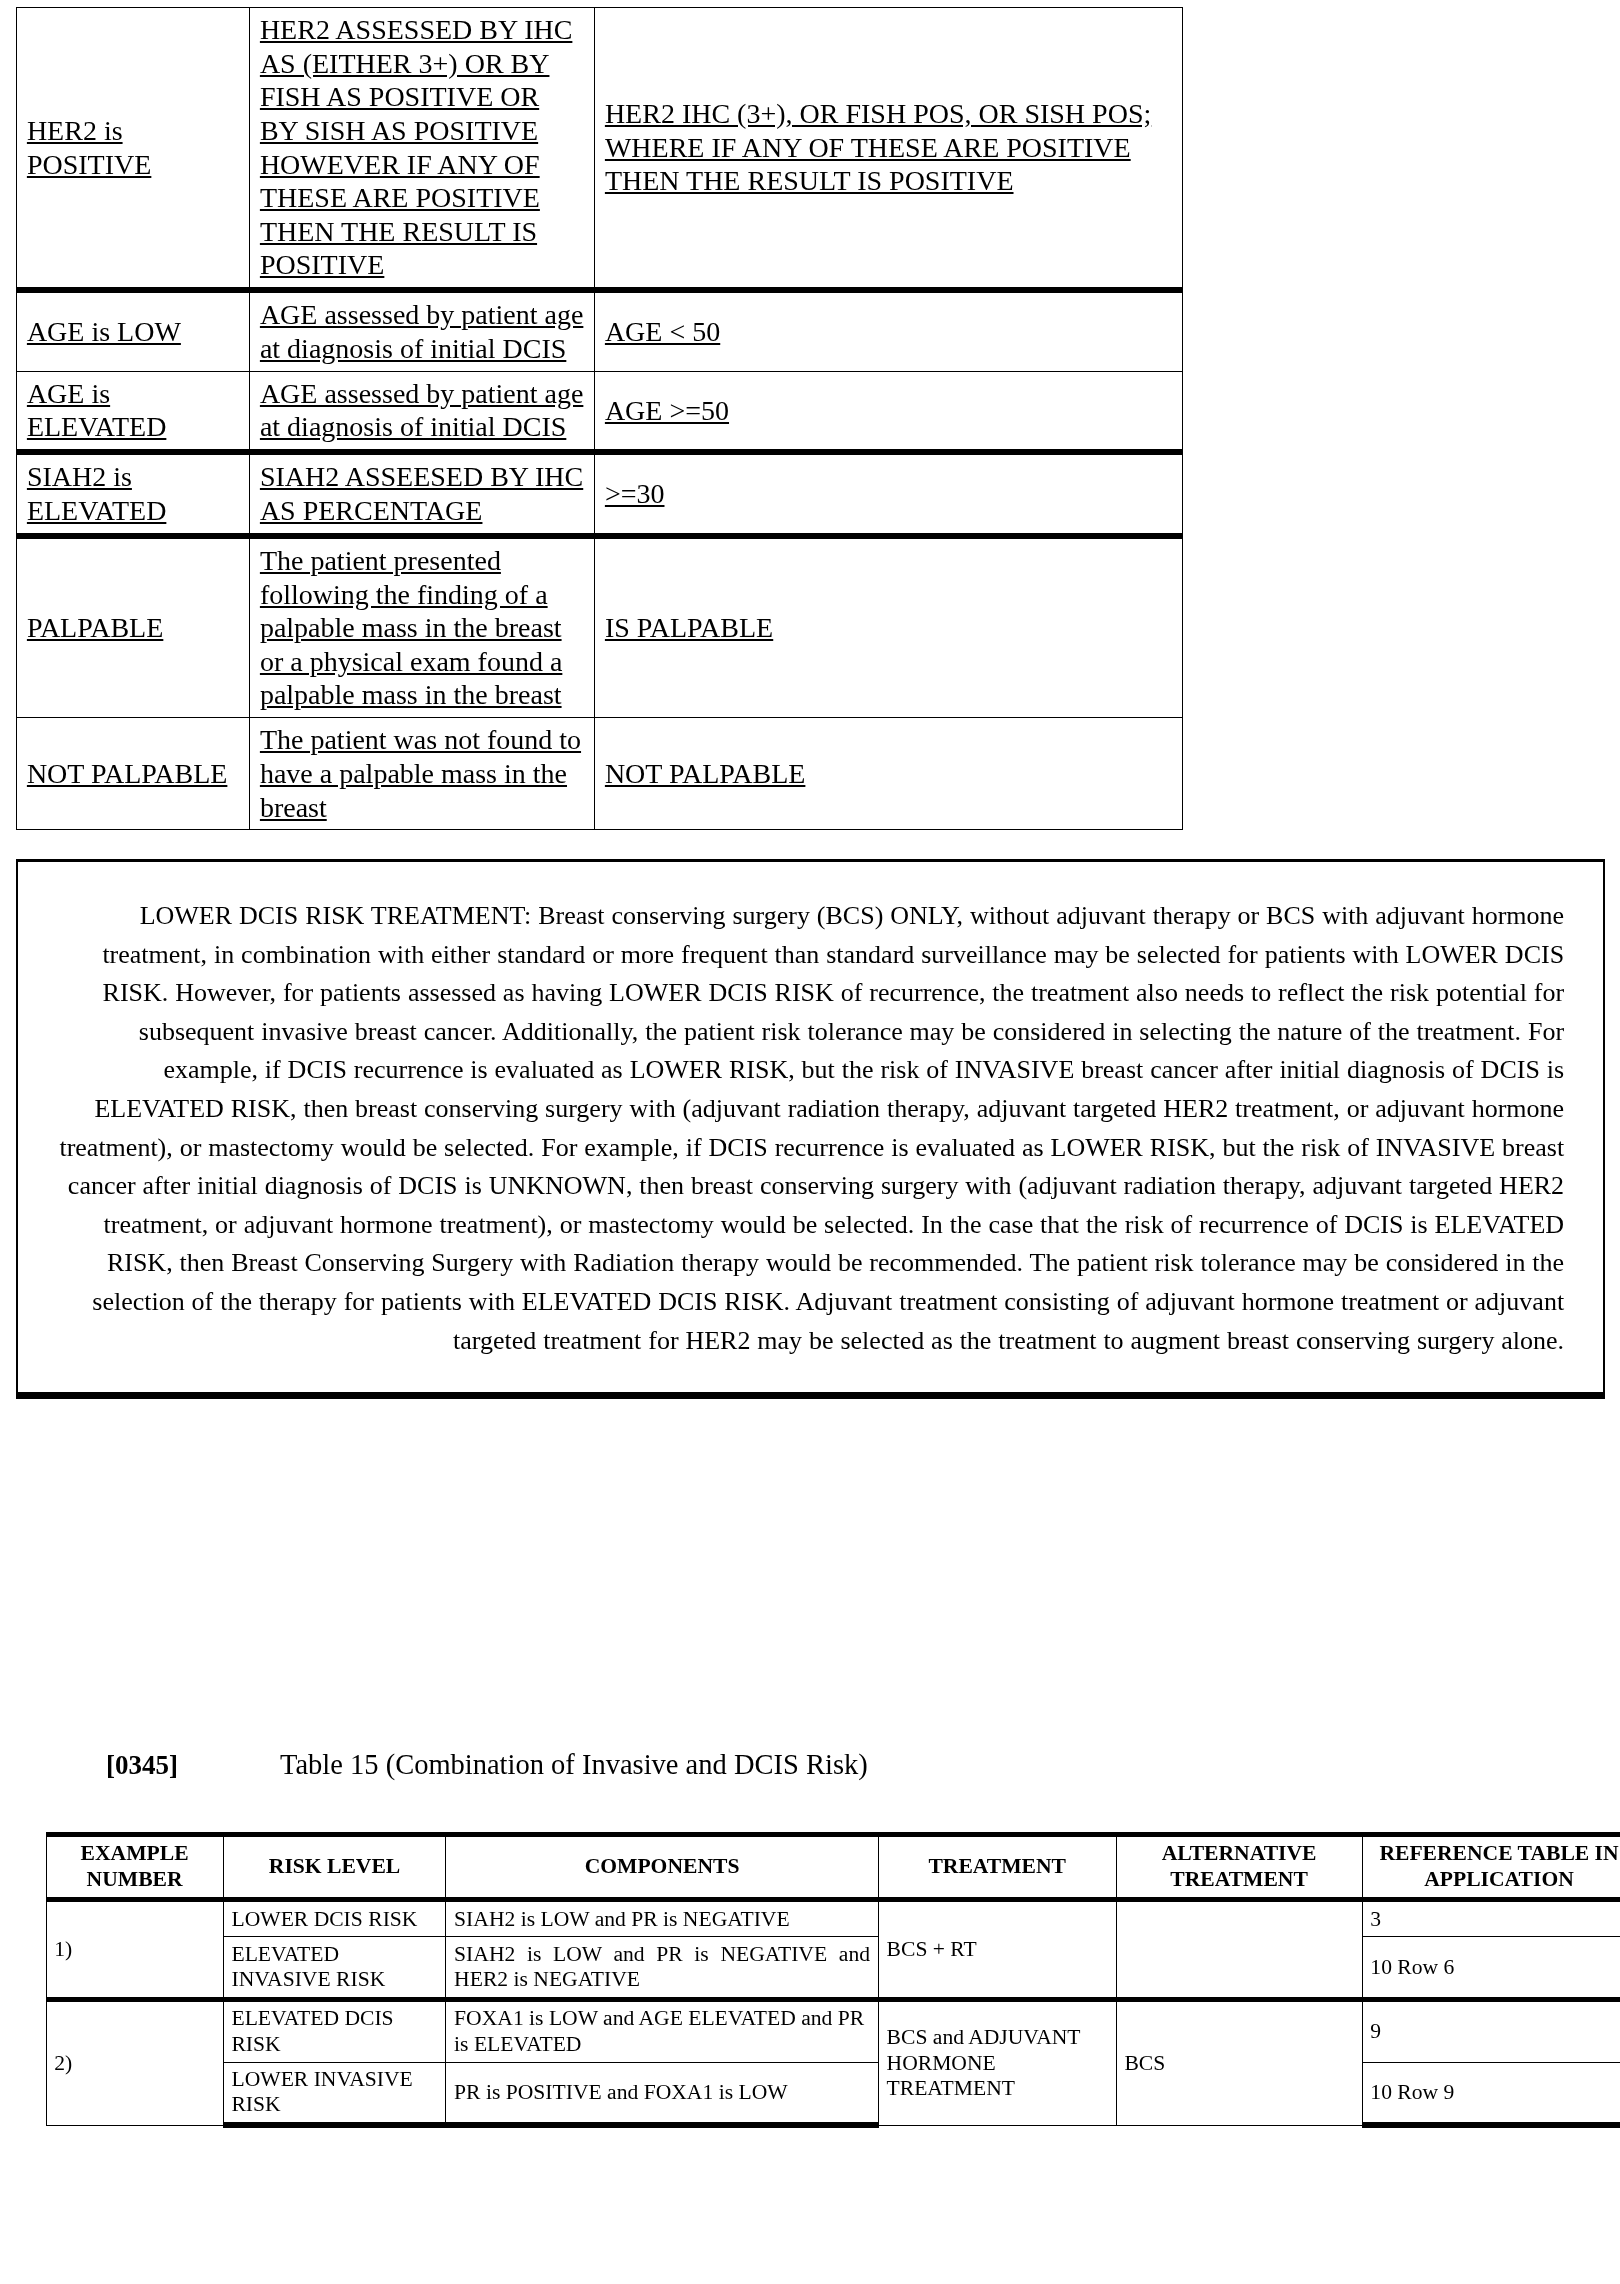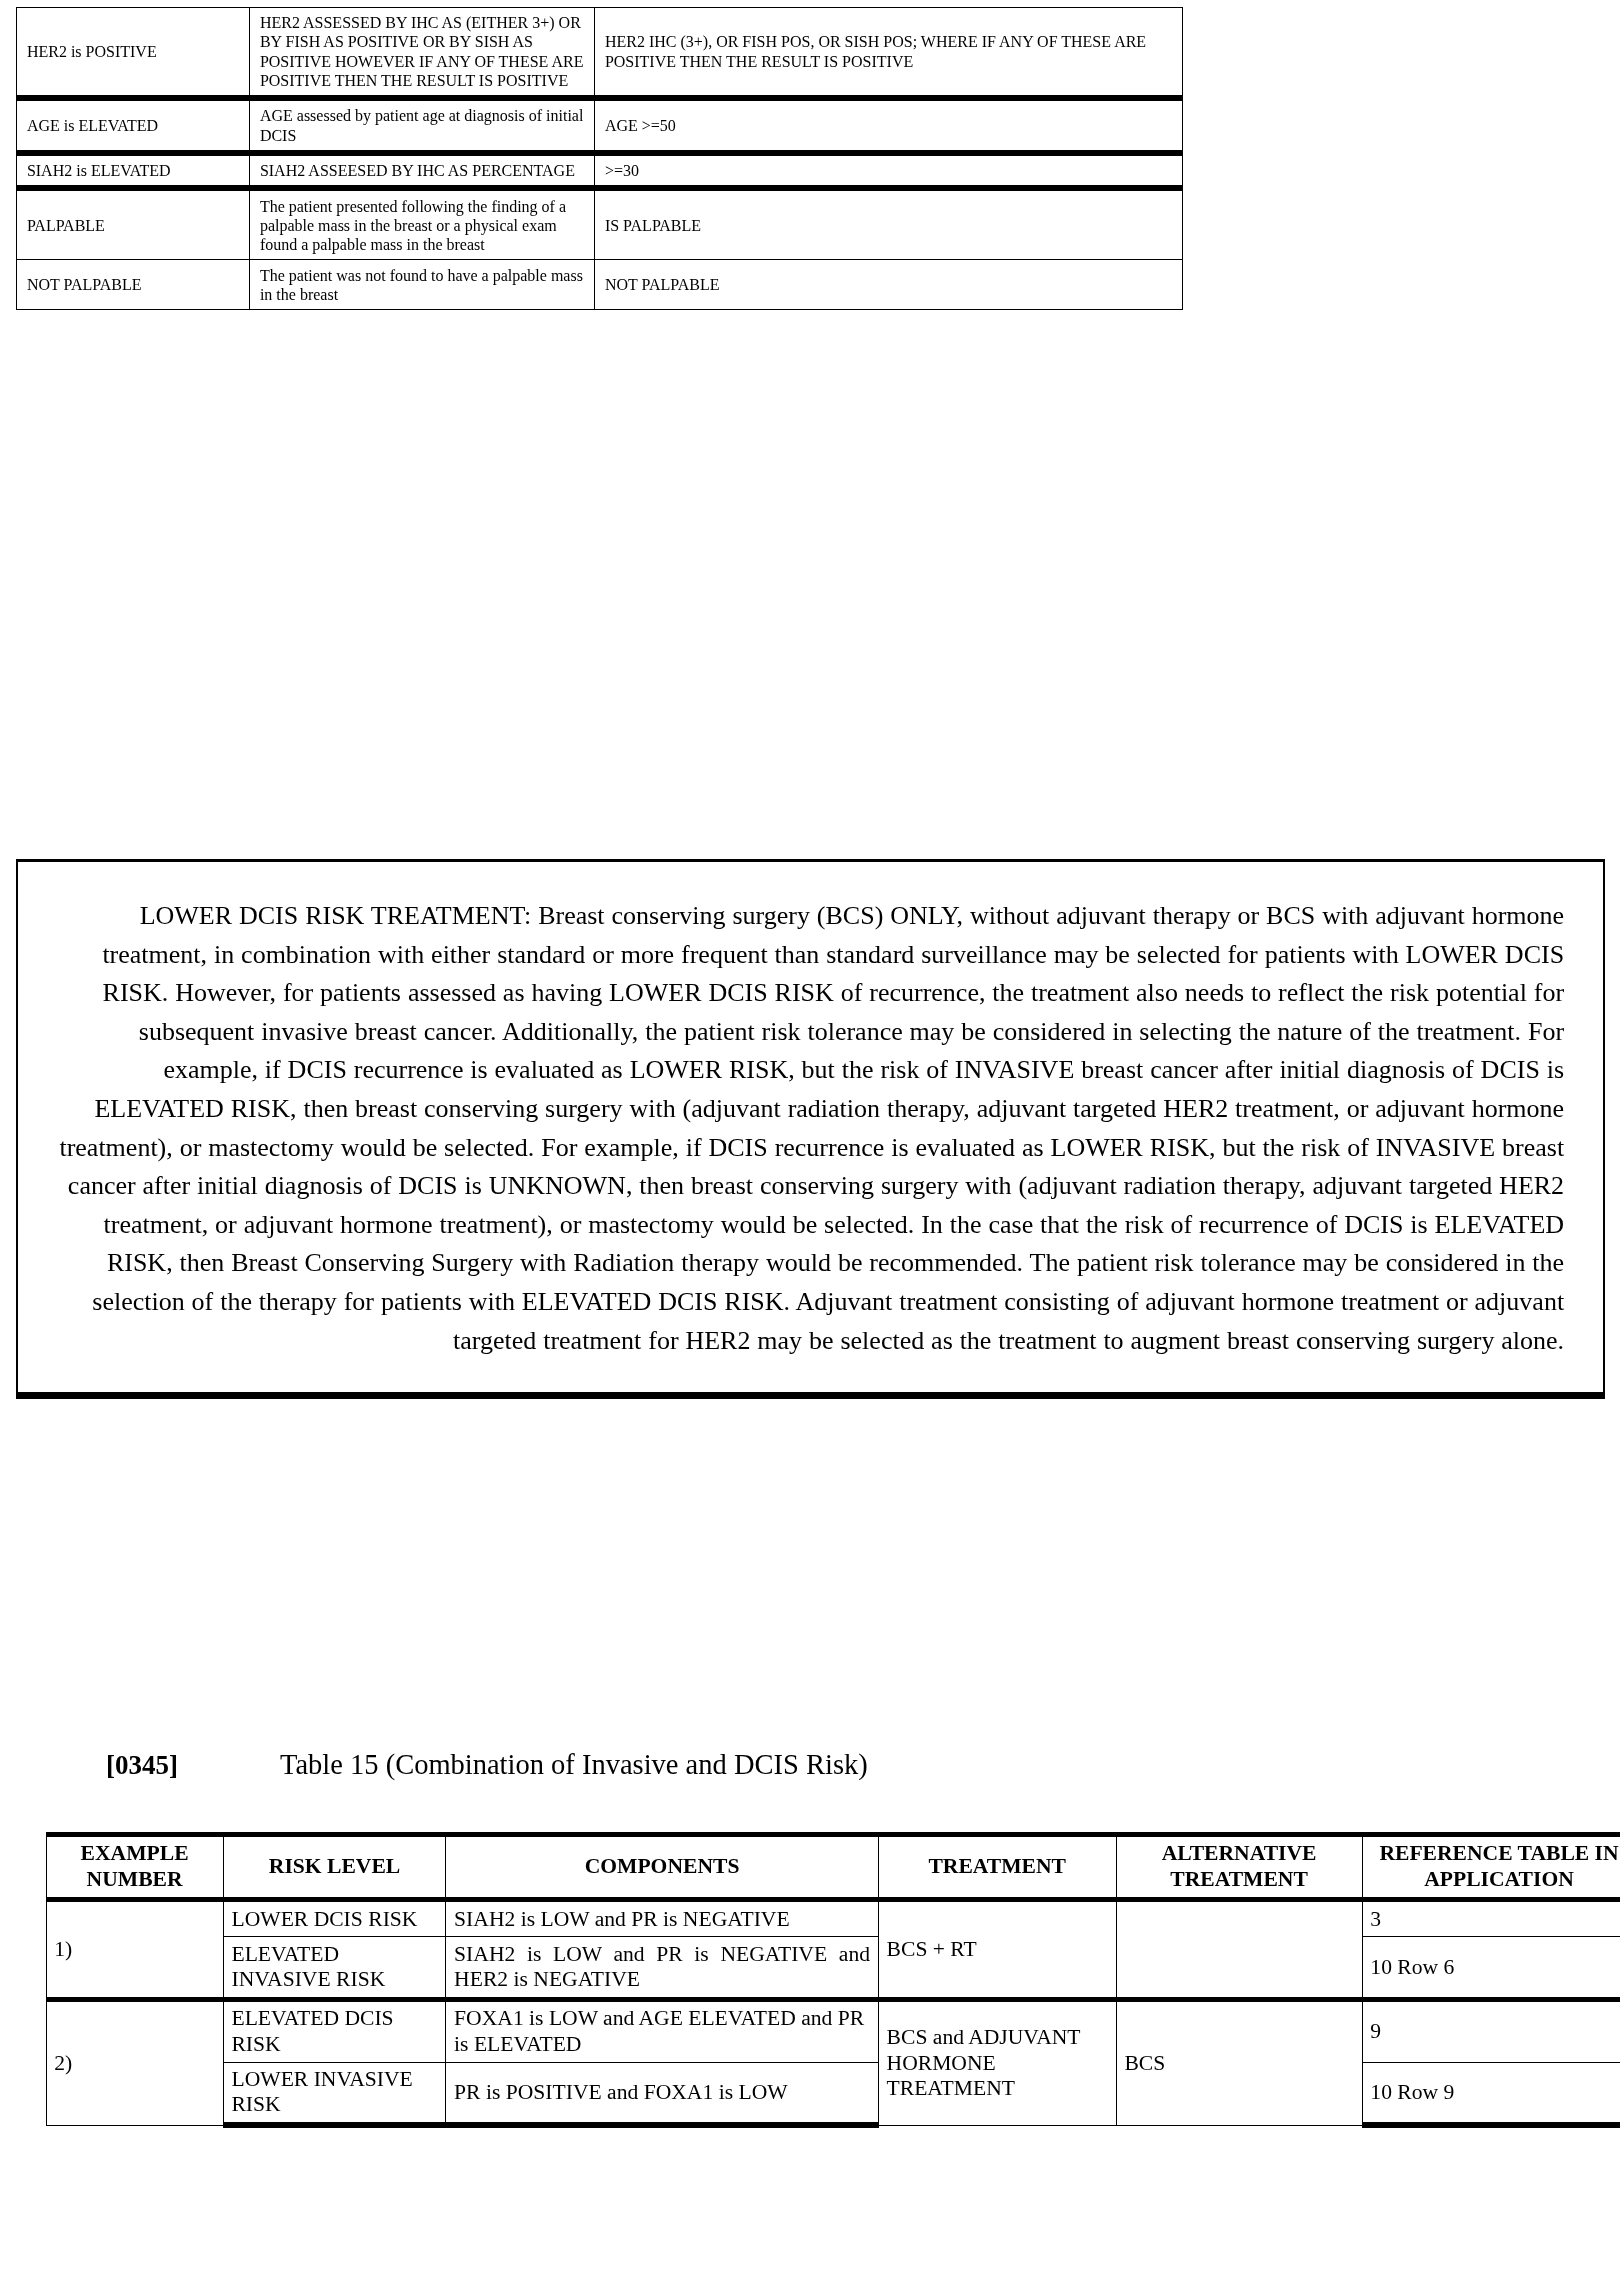--- a/index.html
+++ b/index.html
@@ -33,22 +33,23 @@
   }
   table.def-table {
     border-collapse: collapse;
     width: 1166px;
     table-layout: fixed;
   }
   table.def-table td {
     border: 1.7px solid #000;
     vertical-align: middle;
     padding: 5.2px 8.6px 5.2px 10.4px;
-    font-size: 16px;
+    font-size: 28px;
     line-height: 1.20;
+    text-decoration: underline;
   }
   table.def-table col.c1 { width: 233px; }
   table.def-table col.c2 { width: 345px; }
   table.def-table col.c3 { width: 588px; }
   tr.grp-bot > td { border-bottom: 6px solid #000; }
 
   
   .para-box {
     position: absolute;
     left: 15.5px;
@@ -147,20 +148,25 @@
           <col class="c2">
           <col class="c3">
         </colgroup>
       <tbody>
         <tr class="grp-bot">
           <td>HER2 is POSITIVE</td>
           <td>HER2 ASSESSED BY IHC AS (EITHER 3+) OR BY FISH AS POSITIVE OR BY SISH AS POSITIVE HOWEVER IF ANY OF THESE ARE POSITIVE THEN THE RESULT IS POSITIVE</td>
           <td>HER2 IHC (3+), OR FISH POS, OR SISH POS; WHERE IF ANY OF THESE ARE POSITIVE THEN THE RESULT IS POSITIVE</td>
         </tr>
 
+        <tr>
+          <td>AGE is LOW</td>
+          <td>AGE assessed by patient age at diagnosis of initial DCIS</td>
+          <td>AGE &lt; 50</td>
+        </tr>
         <tr class="grp-bot">
           <td>AGE is ELEVATED</td>
           <td>AGE assessed by patient age at diagnosis of initial DCIS</td>
           <td>AGE &gt;=50</td>
         </tr>
 
         <tr class="grp-bot">
           <td>SIAH2 is ELEVATED</td>
           <td>SIAH2 ASSEESED BY IHC AS PERCENTAGE</td>
           <td>&gt;=30</td>

